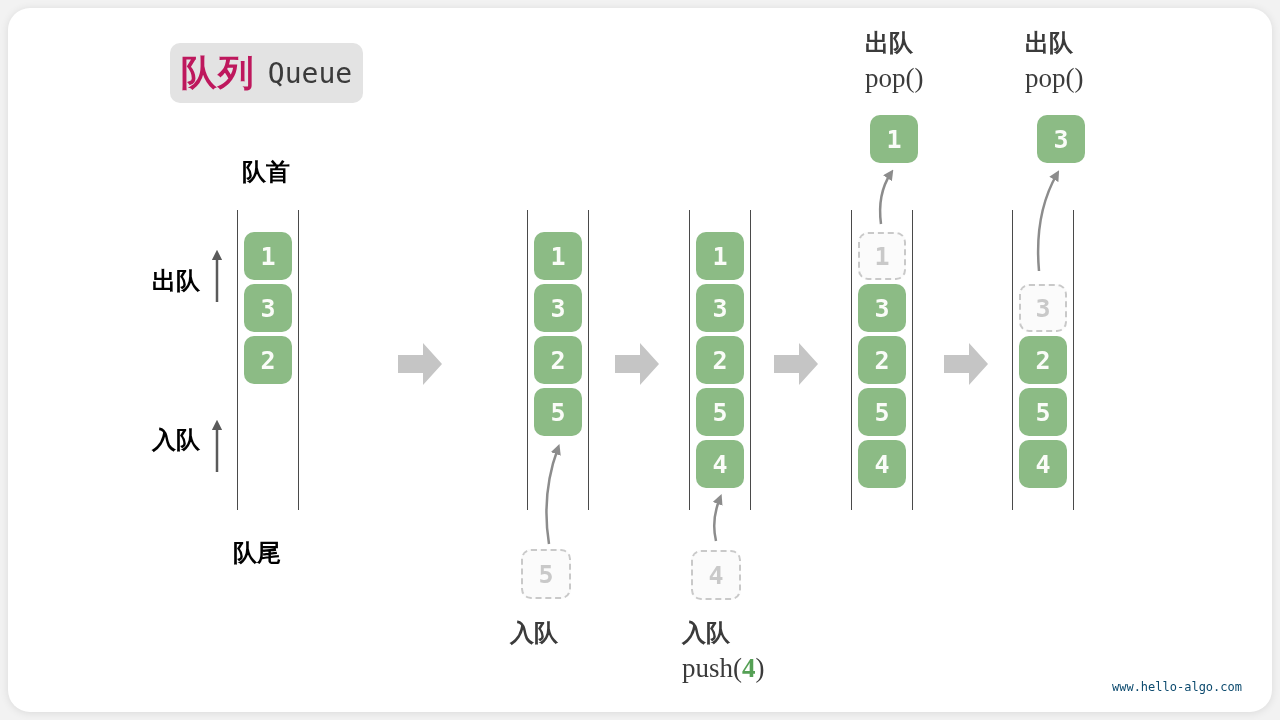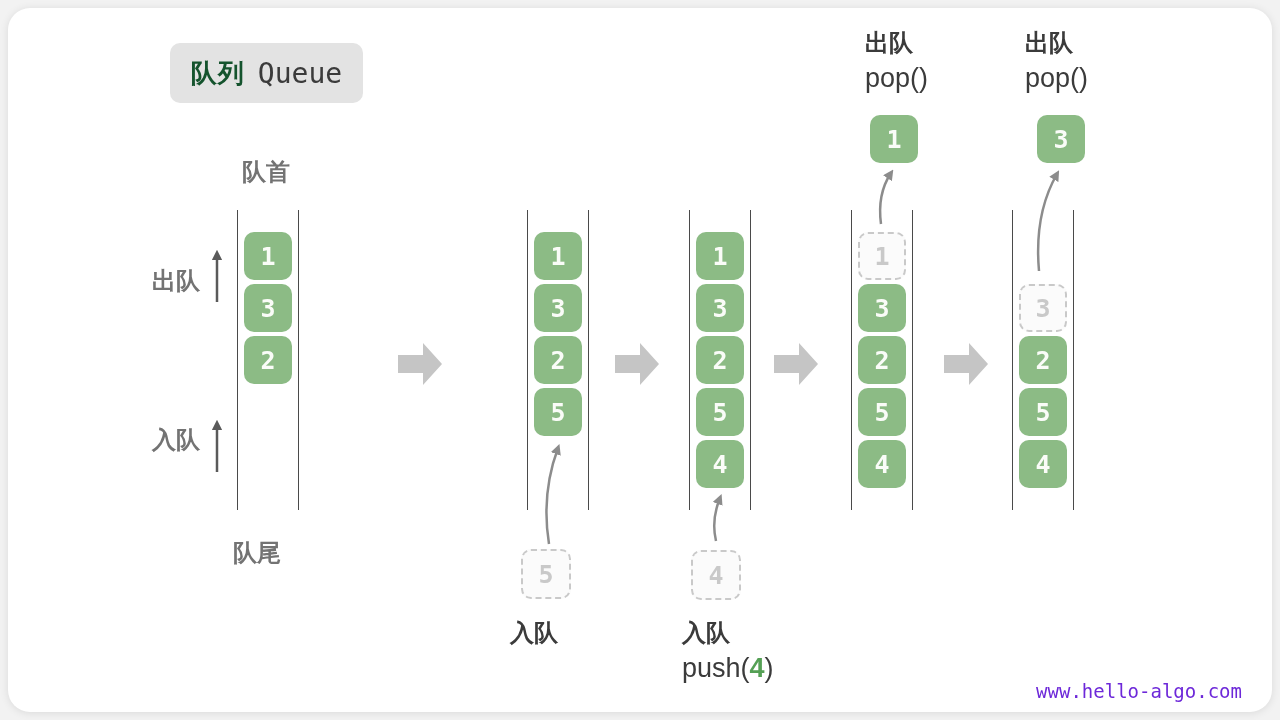--- a/index.html
+++ b/index.html
@@ -15,48 +15,48 @@
     background:#ffffff;border-radius:22px;
     box-shadow:0 1px 8px rgba(0,0,0,.10);
   }
   .abs{position:absolute;}
   
   .title-badge{
     left:170px;top:43px;width:193px;height:60px;
     background:#e3e3e3;border-radius:10px;
     display:flex;align-items:center;justify-content:center;gap:13px;
   }
-  .title-zh{font-size:26px;font-weight:700;color:#14532d;letter-spacing:1px;}
+  .title-zh{font-size:36px;font-weight:700;color:#be185d;letter-spacing:1px;}
   .title-en{font-size:28px;color:#3b3b3b;font-family:"DejaVu Sans Mono", monospace;}
   
-  .lbl{font-size:24px;font-weight:700;color:#737373;white-space:nowrap;}
+  .lbl{font-size:24px;font-weight:700;color:#000000;white-space:nowrap;}
   
   .channel{
     top:210px;width:62px;height:300px;box-sizing:border-box;
     border-left:1.5px solid #4a4a4a;border-right:1.5px solid #4a4a4a;
   }
   
   .cell{
     width:48px;height:48px;border-radius:10px;box-sizing:border-box;
     background:#8cbb85;color:#fafcf8;
     display:flex;align-items:center;justify-content:center;
     font-family:"DejaVu Sans Mono", monospace;font-size:25px;font-weight:600;
   }
   .ghost{
     background:#fbfbfb;border:2px dashed #c9c9c9;color:#c9c9c9;
   }
   .staged{width:50px;height:50px;}
   
   .op-block{white-space:nowrap;}
   .op-zh{font-size:24px;font-weight:700;color:#3b3b3b;line-height:30px;}
-  .op-code{font-family:Liberation Sans, sans-serif;font-size:27px;color:#3b3b3b;line-height:36px;margin-top:2px;}
+  .op-code{font-family:Liberation Serif, serif;font-size:27px;color:#3b3b3b;line-height:36px;margin-top:2px;}
   .op-arg{color:#55a055;font-weight:700;}
   .watermark{
     right:38px;top:680px;
-    font-family:"DejaVu Sans Mono", monospace;font-size:19px;color:#6d28d9;
+    font-family:"DejaVu Sans Mono", monospace;font-size:12px;color:#0c4a6e;
   }
   svg.overlay{position:absolute;left:0;top:0;pointer-events:none;}
 </style>
 </head>
 <body>
 
 <div class="card"></div>
 
 <div class="abs title-badge">
   <span class="title-zh">队列</span>

